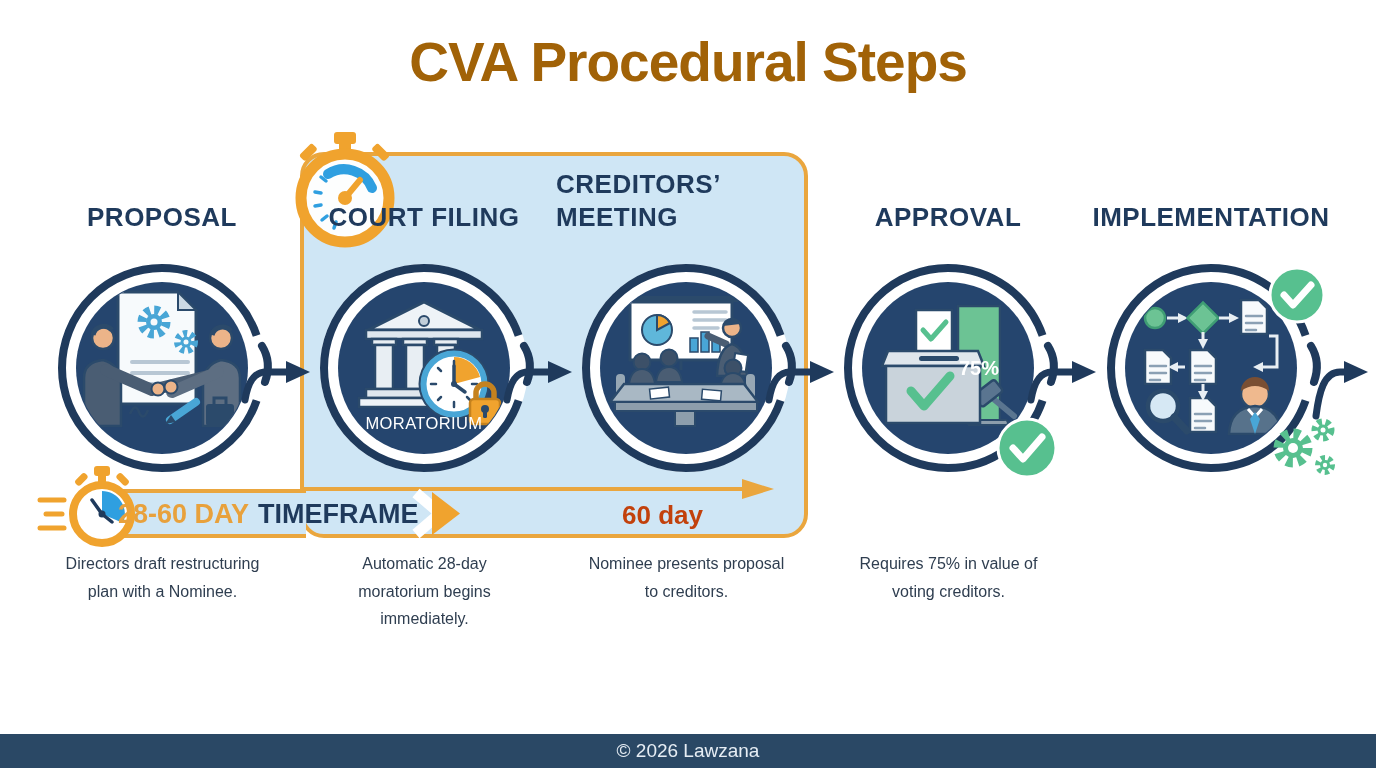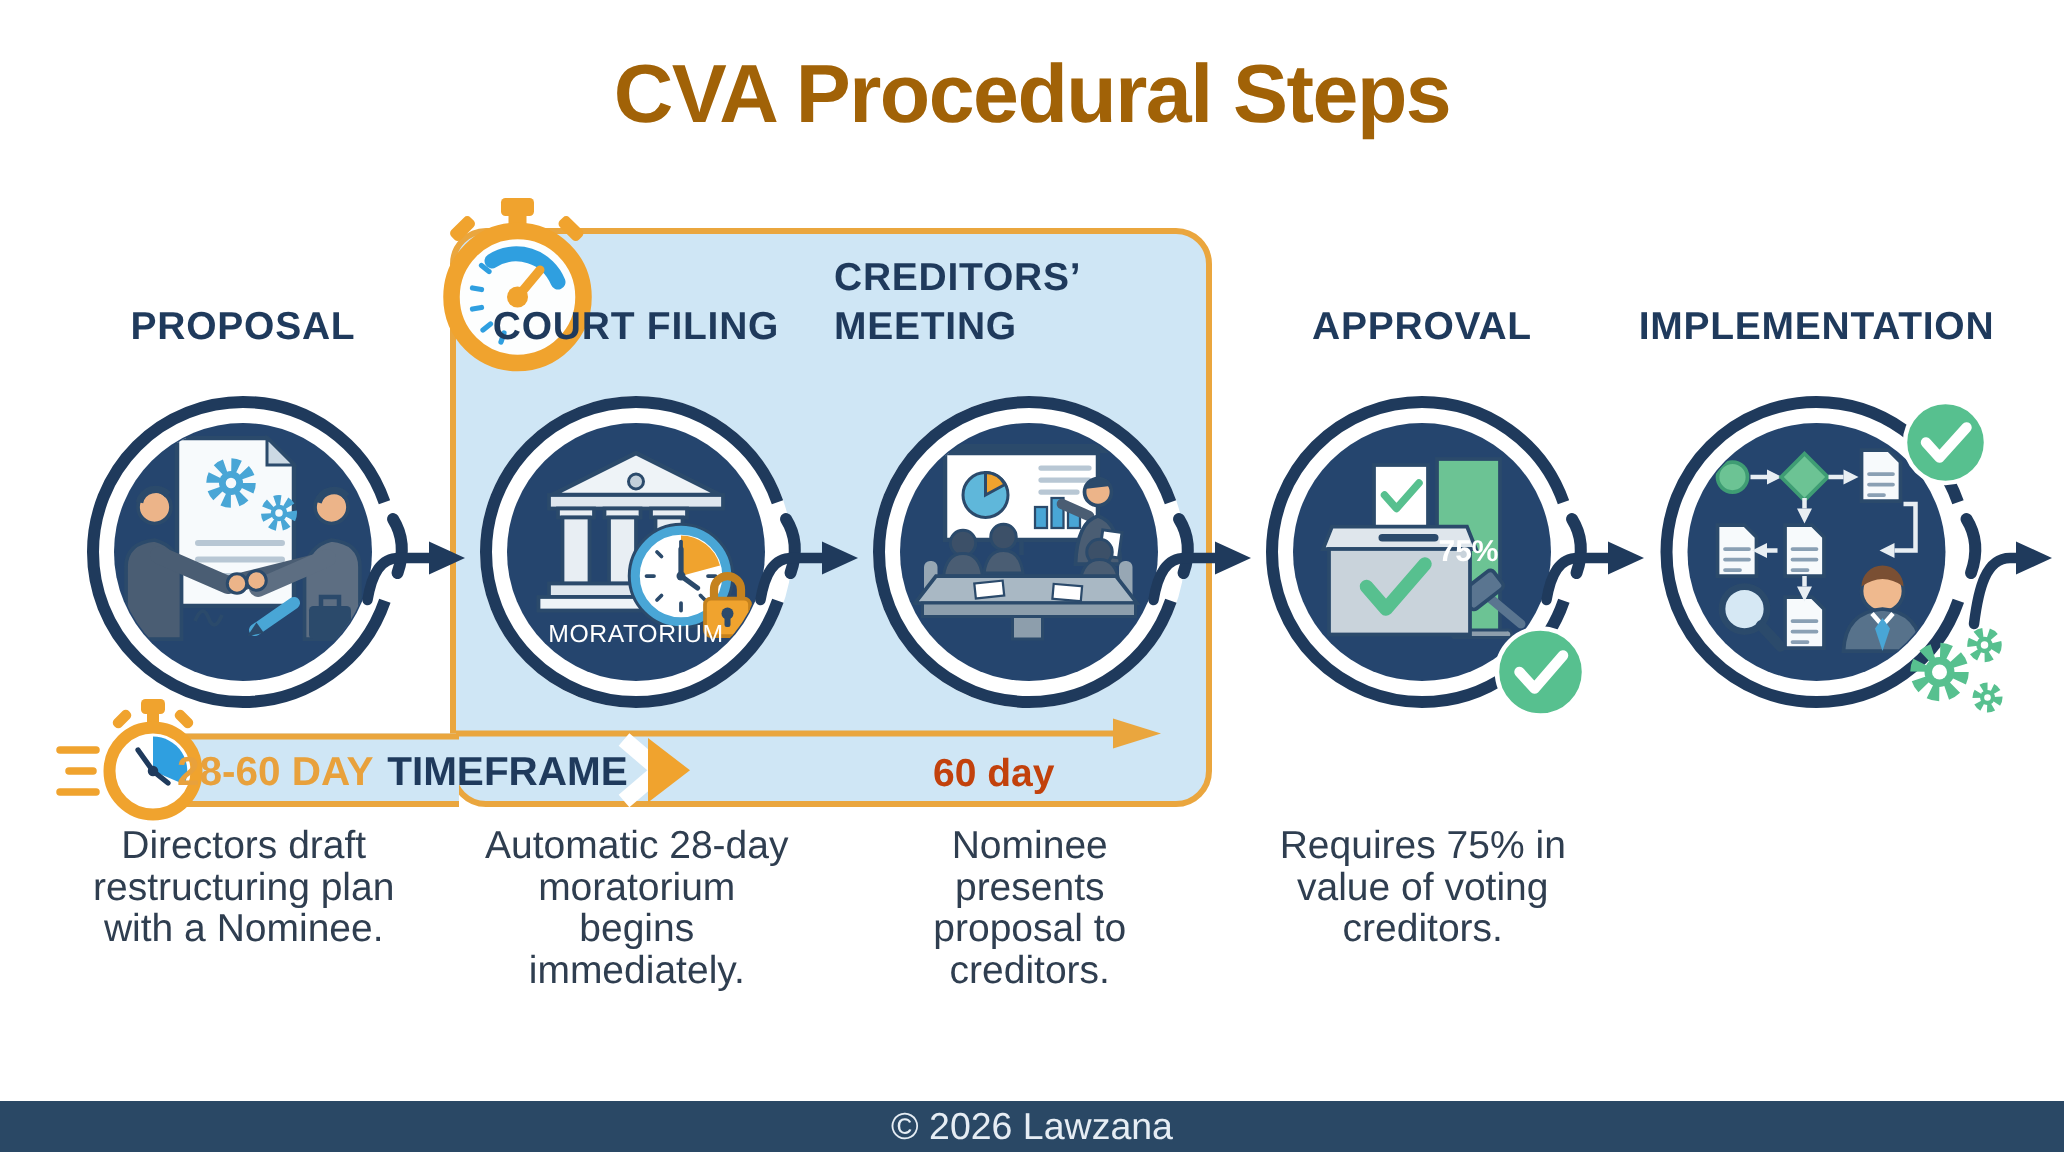--- a/index.html
+++ b/index.html
@@ -12,36 +12,36 @@
          color:#a16207;letter-spacing:-1px;z-index:5;}
 
   .highlight-box{left:300px;top:152px;width:508px;height:386px;background:#cfe6f5;
                  border:4px solid #eaa63e;border-radius:24px;box-sizing:border-box;z-index:1;}
   .timeline-bar{left:100px;top:489px;width:206px;height:49px;background:#cfe6f5;
                 border-top:4px solid #eaa63e;border-bottom:4px solid #eaa63e;box-sizing:border-box;z-index:1;}
 
   .step-label{top:160px;width:260px;height:74px;display:flex;flex-direction:column;
               justify-content:flex-end;align-items:center;text-align:left;
               font-size:26px;font-weight:700;color:#1f3a5c;letter-spacing:.5px;line-height:33px;z-index:6;}
-  .step-desc{top:550px;text-align:center;font-size:26px;color:#2f3e50;line-height:27.5px;z-index:6;}
+  .step-desc{top:550px;text-align:center;font-size:16px;color:#2f3e50;line-height:27.5px;z-index:6;}
 
   .tf-text{left:118px;top:499px;width:300px;text-align:center;white-space:nowrap;
            font-size:27px;font-weight:700;z-index:4;}
   .tf-text .hl{color:#e8a13c;}
   .tf-text .rest{color:#1f3a5c;margin-left:9px;}
   .end-label{left:622px;top:500px;width:160px;text-align:left;font-size:26px;font-weight:700;
              color:#c2410c;z-index:4;}
 
   .moratorium{left:344px;top:414px;width:160px;text-align:center;color:#ffffff;
               font-size:16.5px;font-weight:400;letter-spacing:.4px;z-index:7;}
   .pct{left:950px;top:312px;width:58px;text-align:center;color:#ffffff;
        font-size:20px;font-weight:700;z-index:7;margin-top:45px;}
 
   .footer{left:0;top:734px;width:1376px;height:34px;background:#2a4865;display:flex;
-          align-items:center;justify-content:center;color:#e6edf4;font-size:25px;z-index:8;}
+          align-items:center;justify-content:center;color:#e6edf4;font-size:19px;z-index:8;}
 
   .z2{z-index:2}.z3{z-index:3}.z4{z-index:4}
 </style>
 </head>
 <body>
 
 <div class="canvas">
 
   <div class="abs title">CVA Procedural Steps</div>
 

